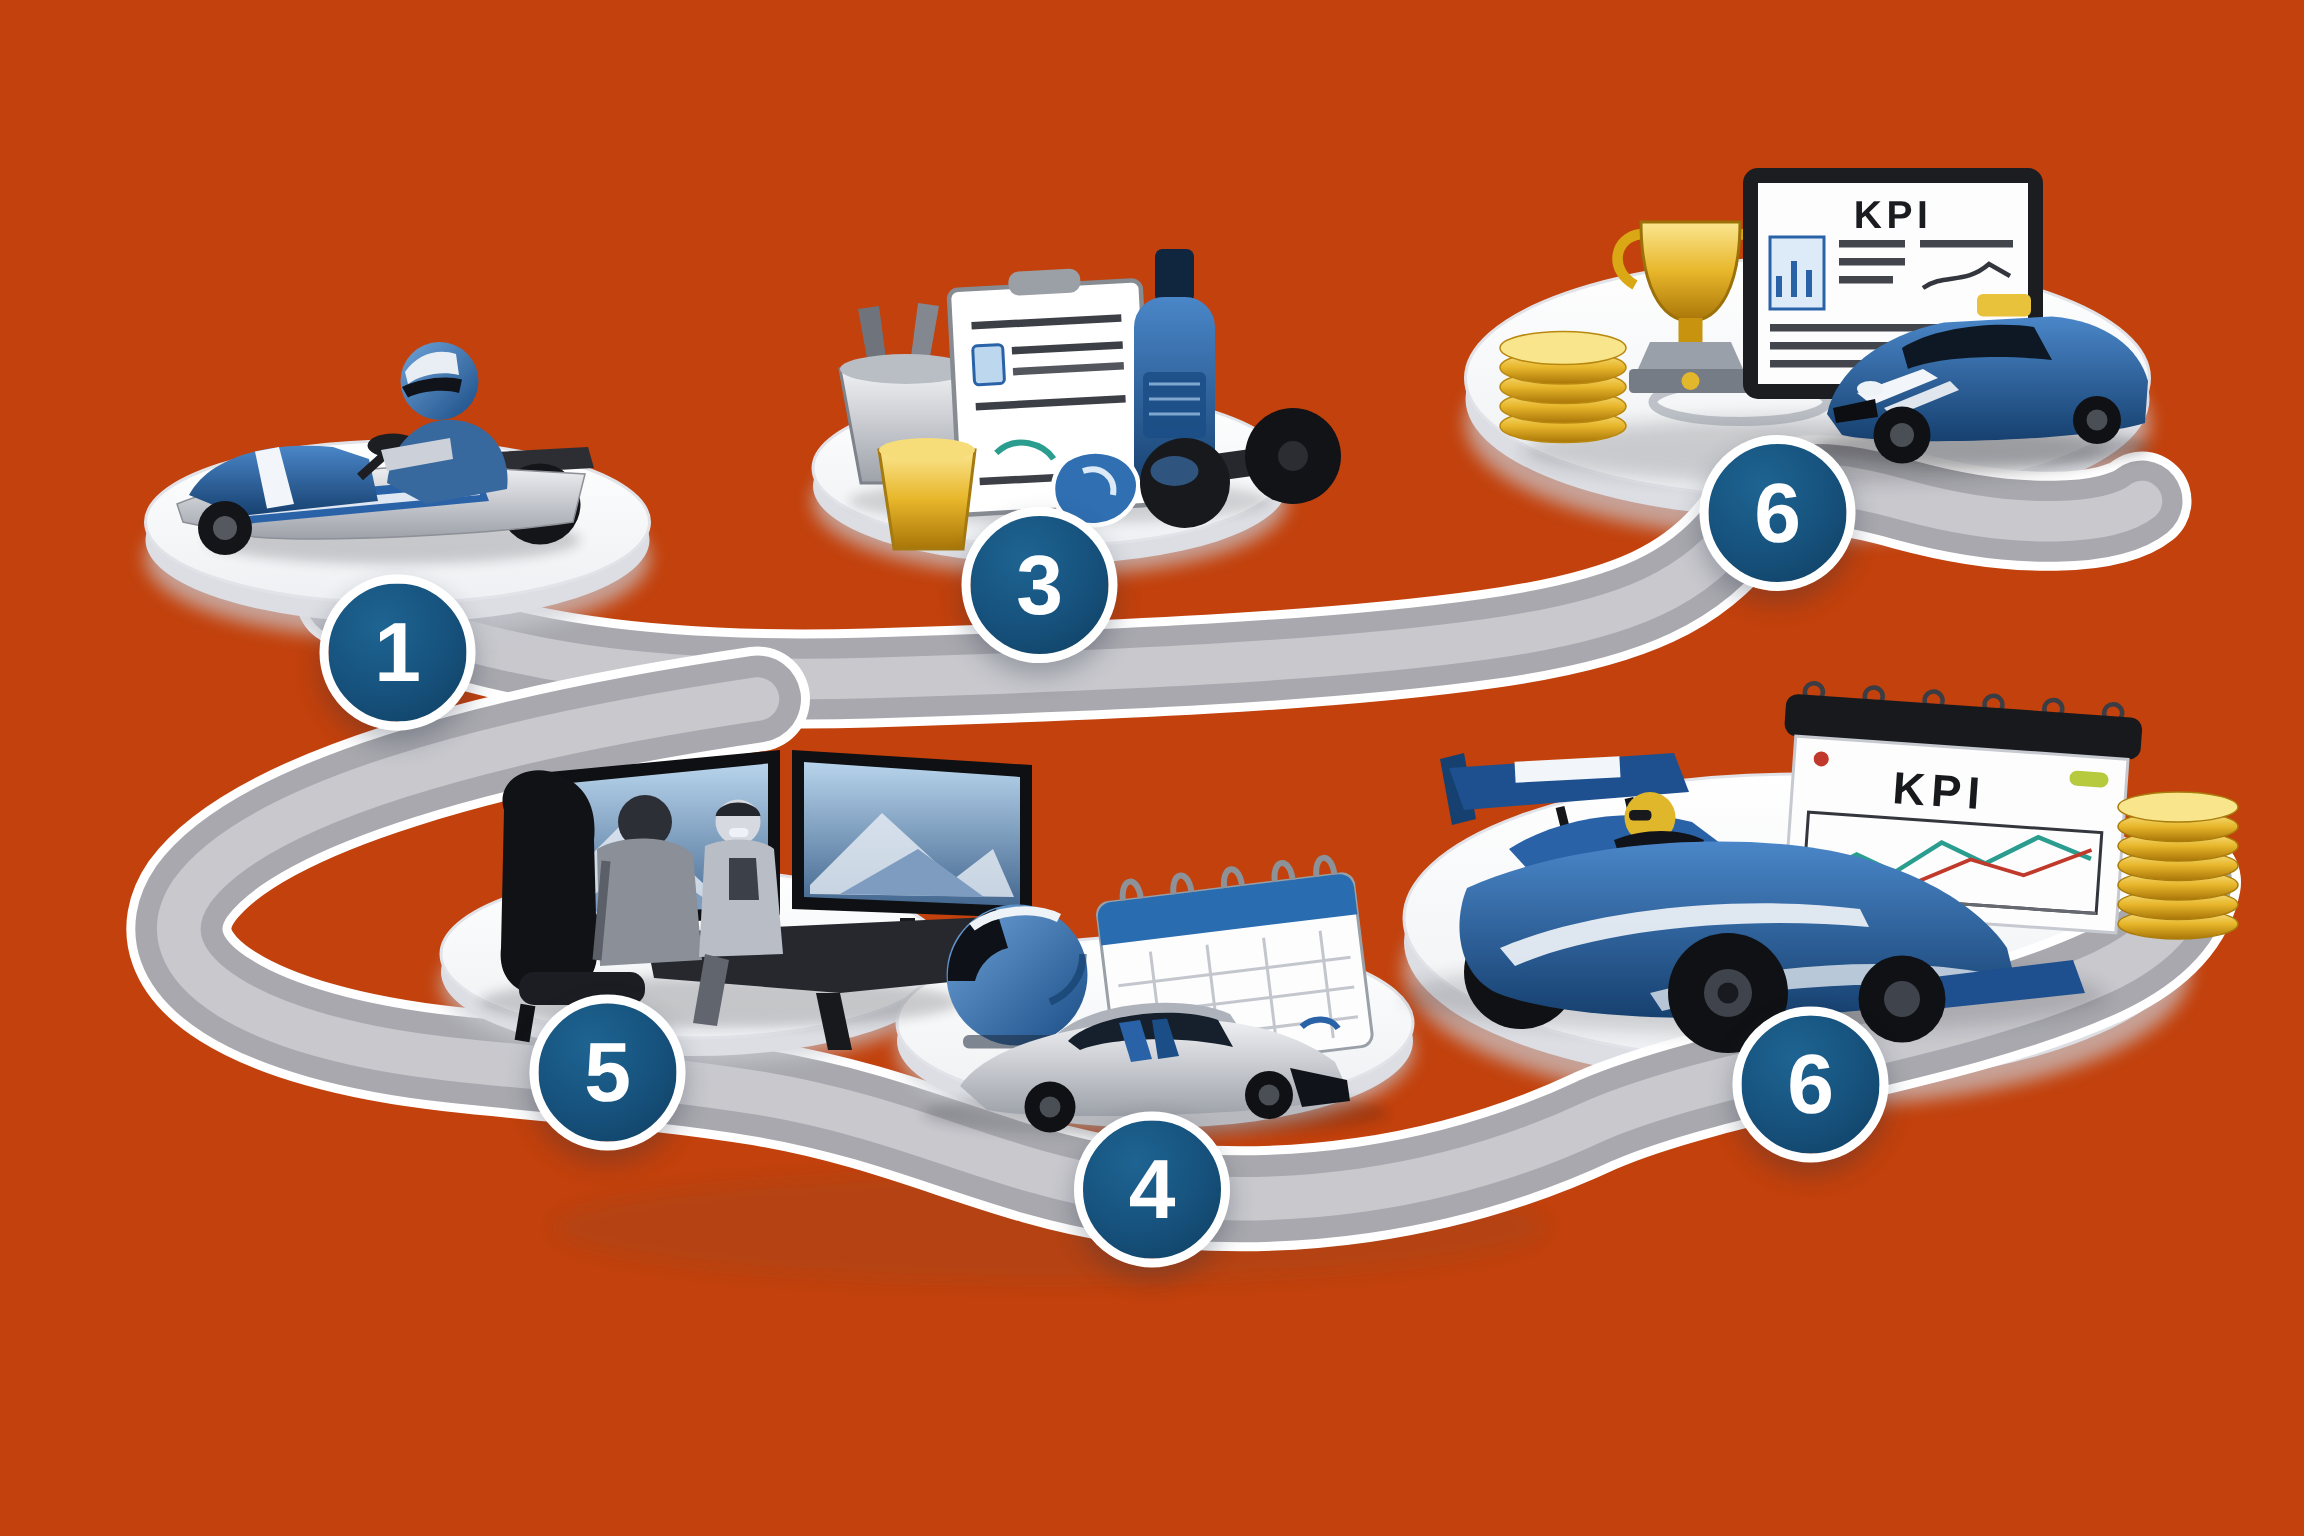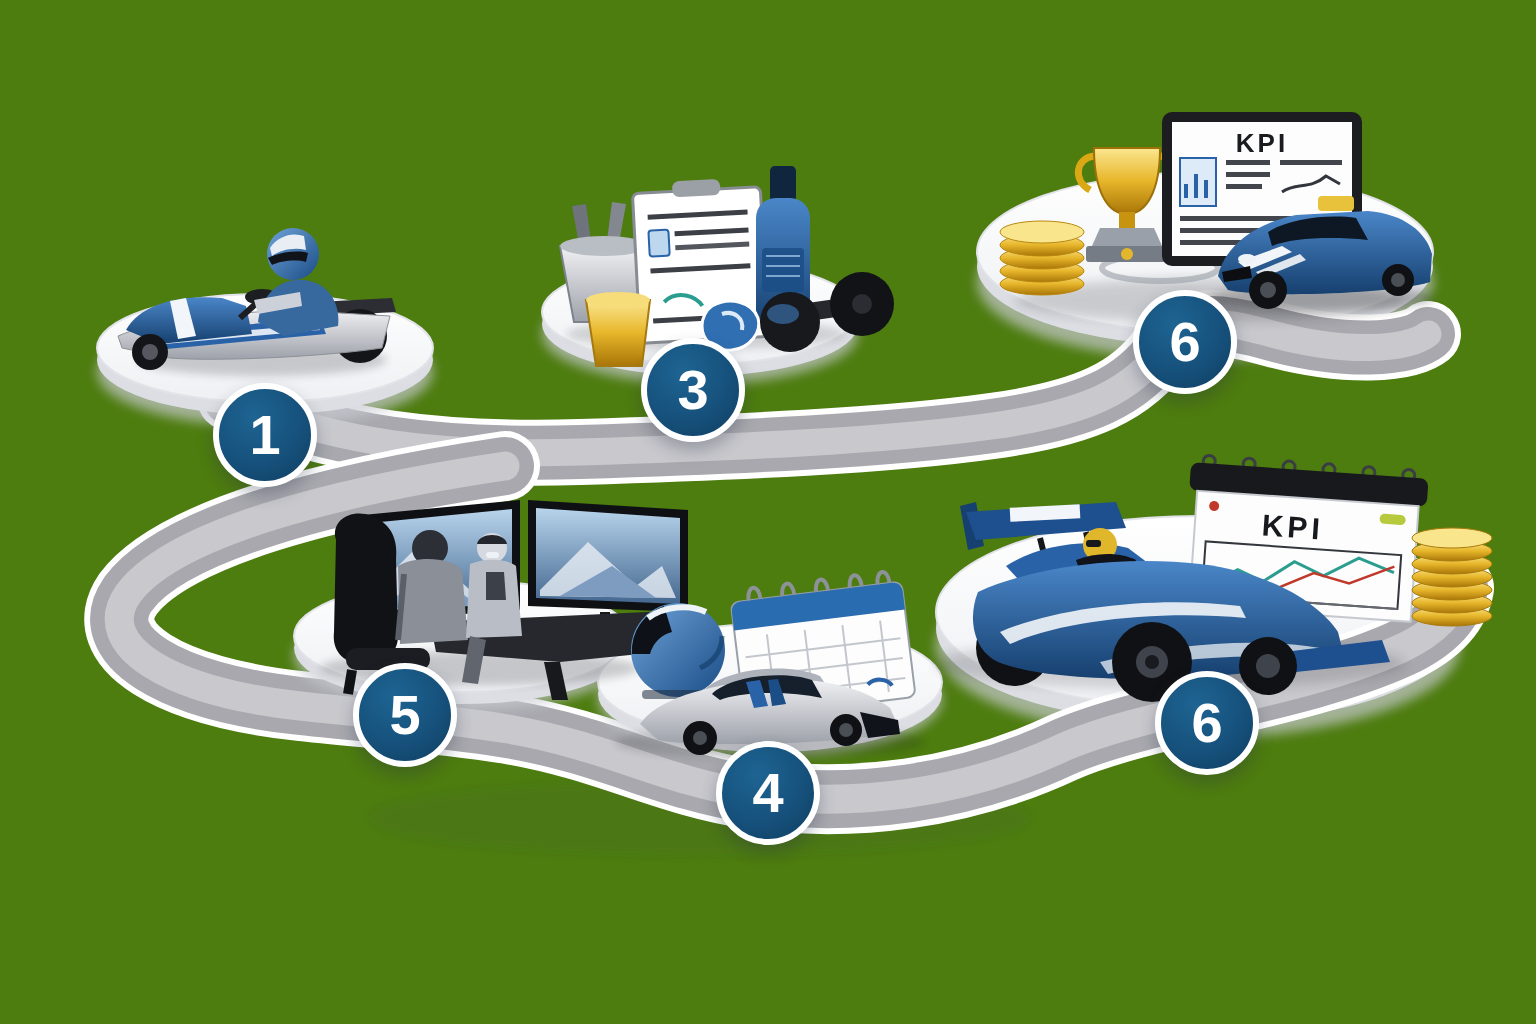--- a/index.html
+++ b/index.html
@@ -1,17 +1,17 @@
 <!DOCTYPE html>
 <html><head>
 <meta charset="utf-8">
 <style>
   html,body{margin:0;padding:0;background:#ffffff;}
   .stage{
-    position:relative;width:1536px;height:1024px;background:#4d7c0f;
+    position:relative;width:1536px;height:1024px;background:#c2410c;
     overflow:hidden;font-family:"Liberation Sans",sans-serif;
   }
   .stage svg{position:absolute;left:0;top:0;}
   .badge{
     position:absolute;width:92px;height:92px;margin-left:-52px;margin-top:-52px;
     border-radius:50%;
     background:radial-gradient(circle at 38% 30%, #1e6492 0%, #16517c 55%, #0f3e60 100%);
     border:6px solid #ffffff;
     box-shadow:0 8px 16px rgba(40,50,70,.30);
     display:flex;align-items:center;justify-content:center;

